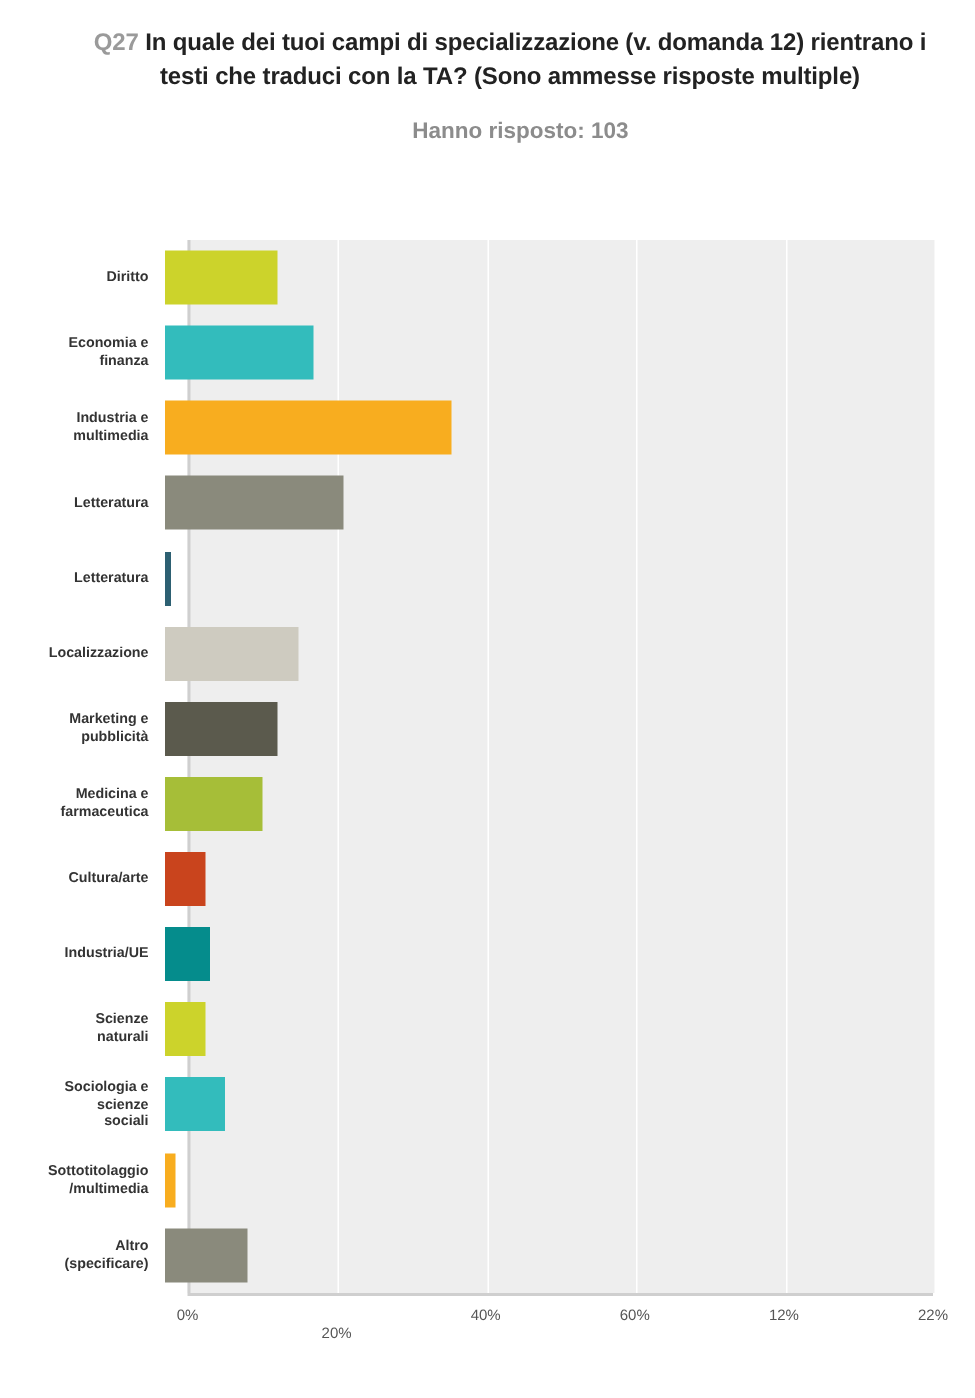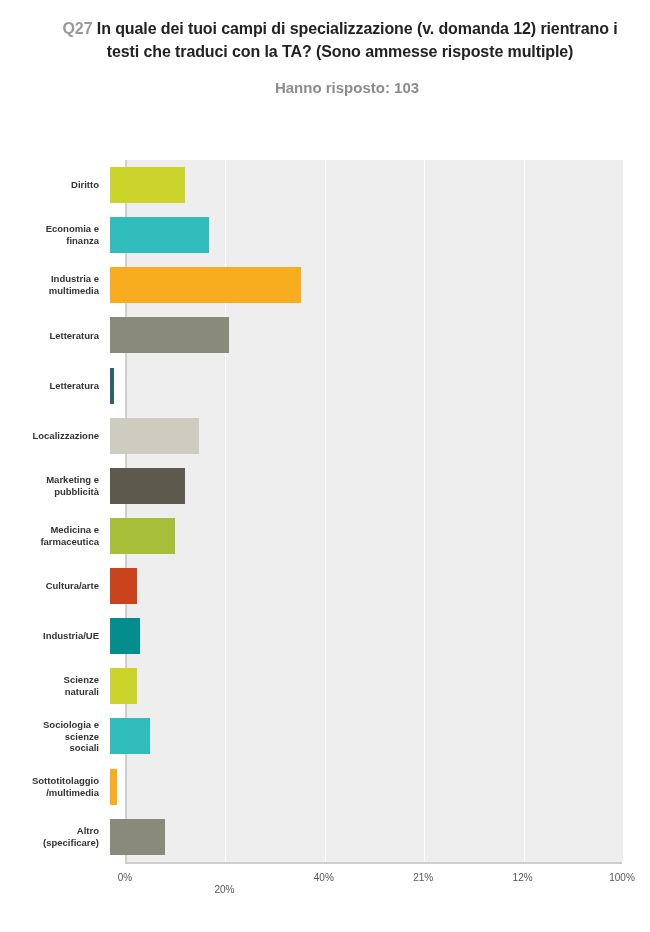--- a/index.html
+++ b/index.html
@@ -242,19 +242,19 @@
           <div class="cat-label"><span>Altro</span><br><span>(specificare)</span></div>
           <div class="bar-track">
             <div class="bar" title="Altro (specificare): 11%" style="width: 54.67px; background: rgb(138, 138, 124);"></div>
           </div>
         </div>
       </div>
     <div class="xaxis">
         <div class="xtick" style="left: 0px;">0%</div>
         <div class="xtick" style="left: 99.4px; margin-top: 12px;">20%</div>
         <div class="xtick" style="left: 198.8px;">40%</div>
-        <div class="xtick" style="left: 298.2px;">21%</div>
+        <div class="xtick" style="left: 298.2px;">60%</div>
         <div class="xtick" style="left: 397.6px;">12%</div>
-        <div class="xtick" style="left: 497px;">100%</div>
+        <div class="xtick" style="left: 497px;">22%</div>
       </div>
   </div>
 
 </div>
 
 </body></html>

